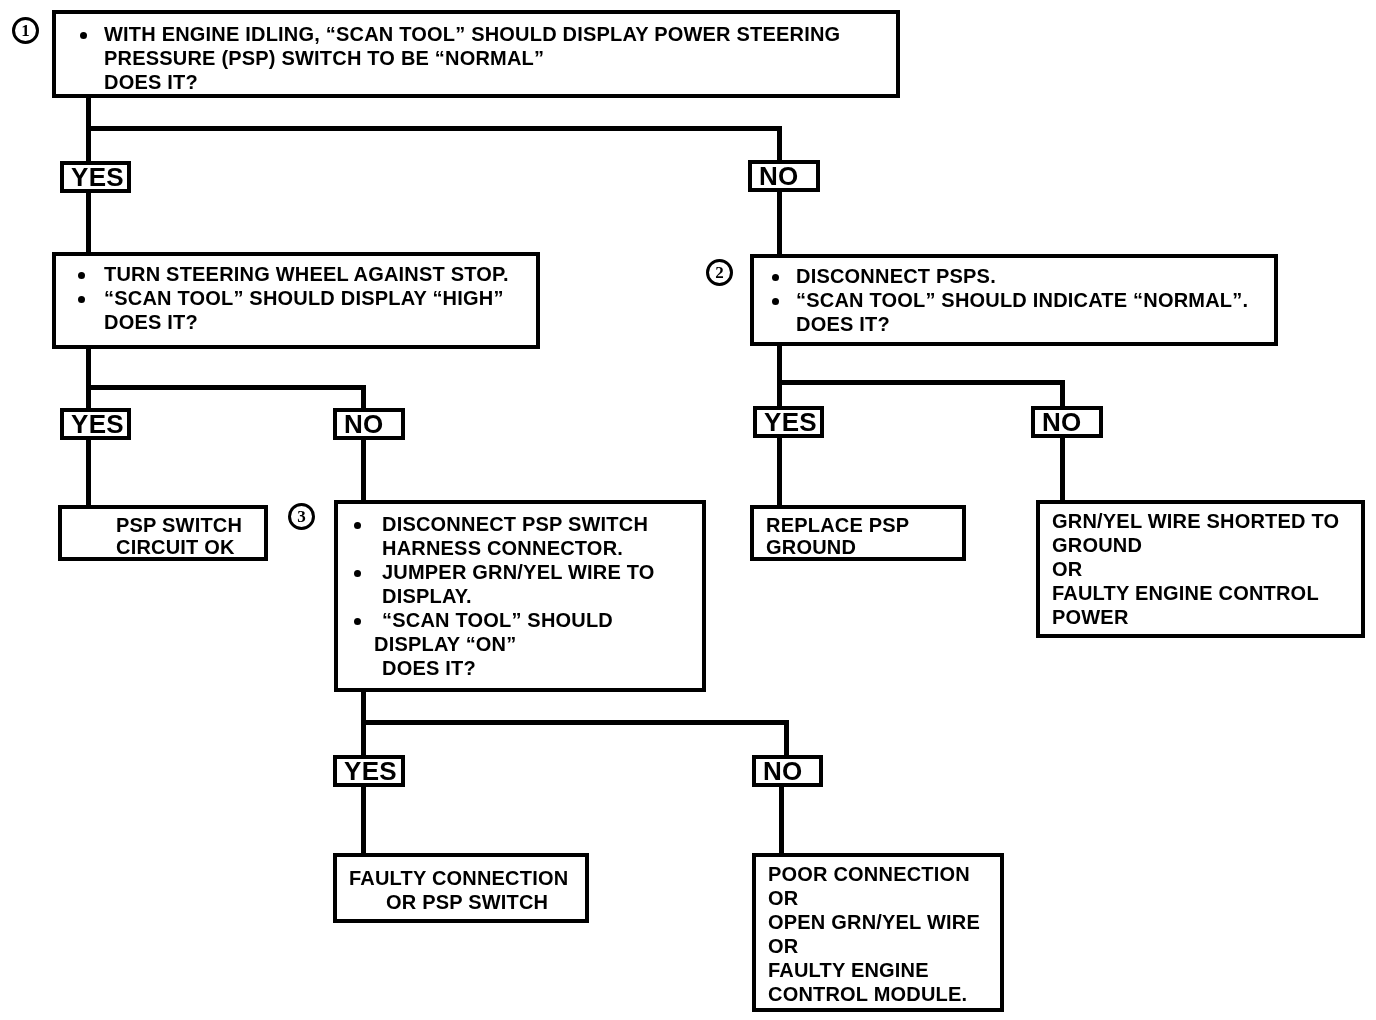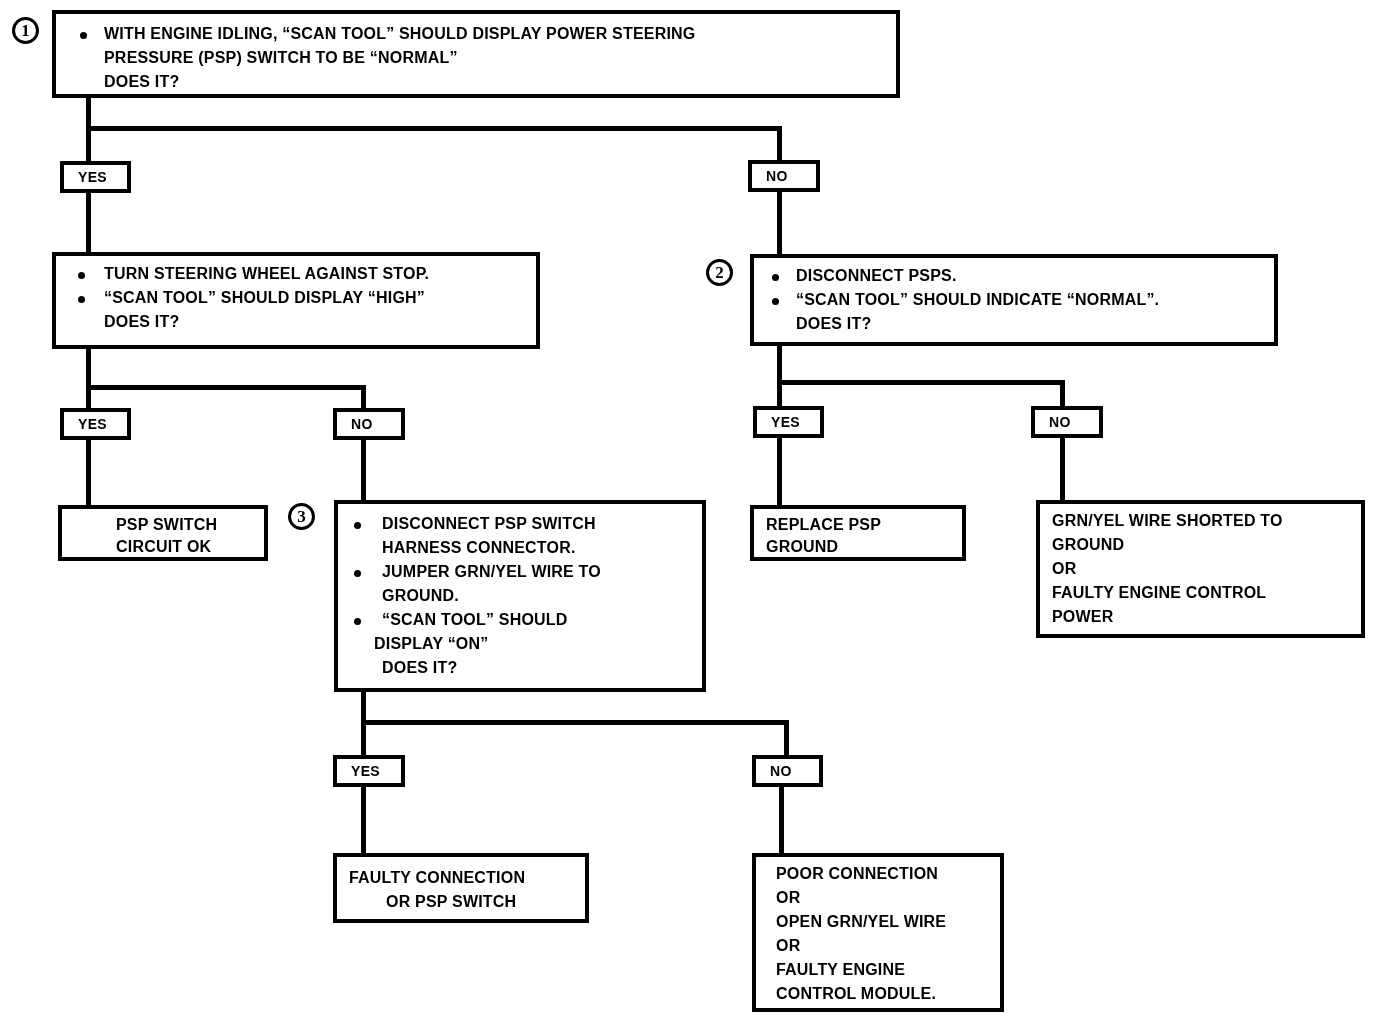--- a/index.html
+++ b/index.html
@@ -24,21 +24,21 @@
     background: #ffffff;
     z-index: 3;
   }
   .box-inner {
     position: relative;
     width: 100%;
     height: 100%;
   }
   .line-txt {
     position: absolute;
-    font-size: 16px;
+    font-size: 20px;
     line-height: 24px;
     letter-spacing: 0.2px;
     white-space: pre;
     font-weight: 700;
   }
   .bullet {
     position: absolute;
     width: 7px;
     height: 7px;
     background: #000000;
@@ -48,24 +48,24 @@
   .dec {
     position: absolute;
     box-sizing: border-box;
     border: 4px solid #000000;
     background: #ffffff;
     z-index: 4;
     display: flex;
     align-items: center;
   }
   .dec span {
-    font-size: 14px;
+    font-size: 26px;
     font-weight: 700;
     letter-spacing: 0.3px;
-    padding-left: 14px;
+    padding-left: 7px;
     line-height: 1;
   }
   
   .vline {
     position: absolute;
     width: 5px;
     background: #000000;
     z-index: 1;
   }
   .hline {
@@ -158,21 +158,21 @@
   <div class="circnum" style="left:288px; top:503px;">3</div>
 
   <div class="box" style="left:334px; top:500px; width:372px; height:192px;">
     <div class="box-inner">
       <div class="bullet" style="left:16px; top:18px;"></div>
       <div class="bullet" style="left:16px; top:66px;"></div>
       <div class="bullet" style="left:16px; top:114px;"></div>
       <div class="line-txt" style="left:44px; top:8px;">DISCONNECT PSP SWITCH</div>
       <div class="line-txt" style="left:44px; top:32px;">HARNESS CONNECTOR.</div>
       <div class="line-txt" style="left:44px; top:56px;">JUMPER GRN/YEL WIRE TO</div>
-      <div class="line-txt" style="left:44px; top:80px;">GROUND.</div>
+      <div class="line-txt" style="left:44px; top:80px;">DISPLAY.</div>
       <div class="line-txt" style="left:44px; top:104px;">“SCAN TOOL” SHOULD</div>
       <div class="line-txt" style="left:36px; top:128px;">DISPLAY “ON”</div>
       <div class="line-txt" style="left:44px; top:152px;">DOES IT?</div>
     </div>
   </div>
 
   <div class="vline" style="left:361px; top:690px; height:36px;"></div>
   <div class="hline" style="left:361px; top:720px; width:428px;"></div>
   <div class="vline" style="left:361px; top:720px; height:37px;"></div>
   <div class="vline" style="left:784px; top:720px; height:37px;"></div>
@@ -187,21 +187,21 @@
   <div class="vline" style="left:361px; top:785px; height:72px;"></div>
   <div class="vline" style="left:779px; top:785px; height:70px;"></div>
 
   <div class="box" style="left:333px; top:853px; width:256px; height:70px;">
     <div class="box-inner">
       <div class="line-txt" style="left:12px; top:9px;">FAULTY CONNECTION</div>
       <div class="line-txt" style="left:12px; top:33px;margin-left:37px;">OR PSP SWITCH</div>
     </div>
   </div>
 
-  <div class="box" style="left:752px; top:853px; width:252px; height:159px;padding-left:8px;">
+  <div class="box" style="left:752px; top:853px; width:252px; height:159px;">
     <div class="box-inner">
       <div class="line-txt" style="left:12px; top:5px;">POOR CONNECTION</div>
       <div class="line-txt" style="left:12px; top:29px;">OR</div>
       <div class="line-txt" style="left:12px; top:53px;">OPEN GRN/YEL WIRE</div>
       <div class="line-txt" style="left:12px; top:77px;">OR</div>
       <div class="line-txt" style="left:12px; top:101px;">FAULTY ENGINE</div>
       <div class="line-txt" style="left:12px; top:125px;">CONTROL MODULE.</div>
     </div>
   </div>
 

